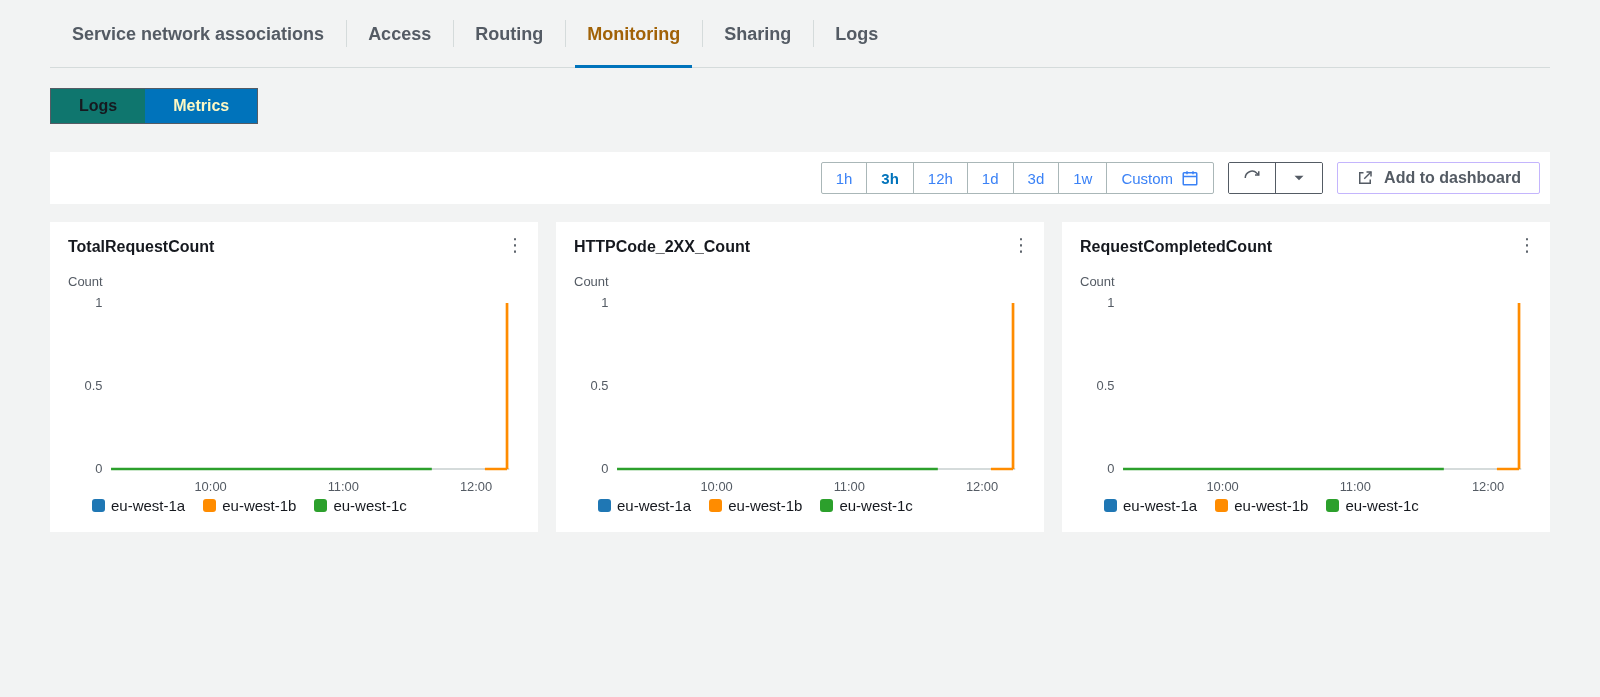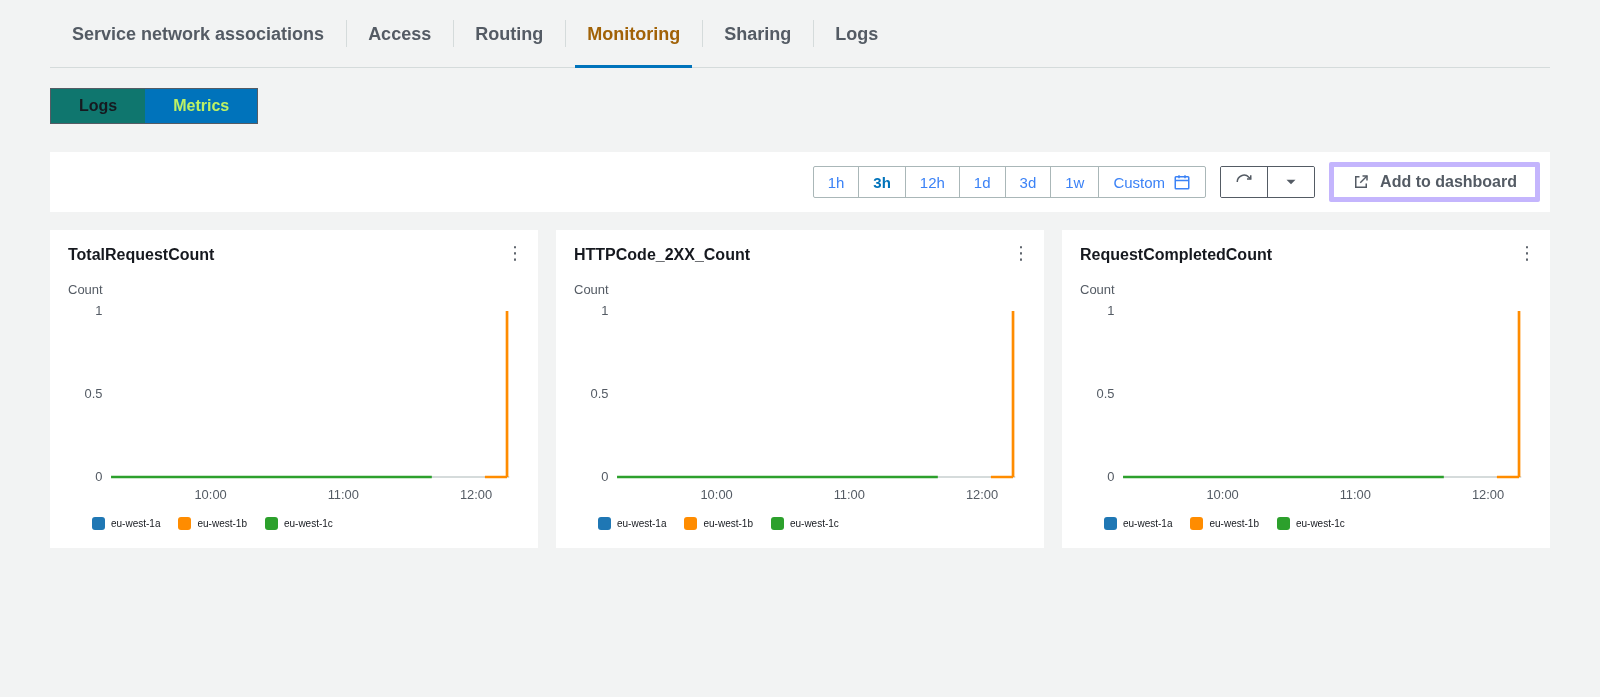--- a/index.html
+++ b/index.html
@@ -54,21 +54,21 @@
   .subtab {
     padding: 8px 28px;
     font-size: 16px;
     font-weight: 700;
     cursor: pointer;
     background: #0f766e;
     color: #16191f;
   }
   .subtab.active {
     background: #0073bb;
-    color: #bef264;
+    color: #fef9c3;
   }
 
   
   .toolbar {
     background: #fff;
     margin-top: 28px;
     padding: 10px;
     display: flex;
     justify-content: flex-end;
     align-items: center;
@@ -102,21 +102,21 @@
     background: #fff;
     padding: 6px 14px;
     cursor: pointer;
     display: flex;
     align-items: center;
     justify-content: center;
     color: #545b64;
   }
   .icon-btn + .icon-btn { border-left: 1px solid #545b64; }
   .add-btn {
-    border: 5px solid #c4b5fd;
+    border: 1px solid #c4b5fd;
     background: #fff;
     padding: 6px 18px;
     font-size: 16px;
     font-weight: 700;
     color: #545b64;
     border-radius: 2px;
     cursor: pointer;
     display: flex;
     align-items: center;
     gap: 10px;
@@ -155,22 +155,21 @@
   .plot {
     position: relative;
     height: 200px;
     margin-top: 8px;
   }
   .plot svg { width: 100%; height: 100%; display: block; }
   .axis-text { font-size: 12px; fill: #545b64; }
   .legend {
     display: flex;
     gap: 18px;
-    margin-top: 12px;
-    font-size: 10px;
+    font-size: 15px;
     color: #16191f;
     padding-left: 24px;
   }
   .legend-item { display: flex; align-items: center; gap: 6px; }
   .swatch { width: 13px; height: 13px; border-radius: 3px; }
   svg.ico { width: 18px; height: 18px; stroke: currentColor; fill: none; stroke-width: 2; }
 </style>
 </head>
 <body>
 

